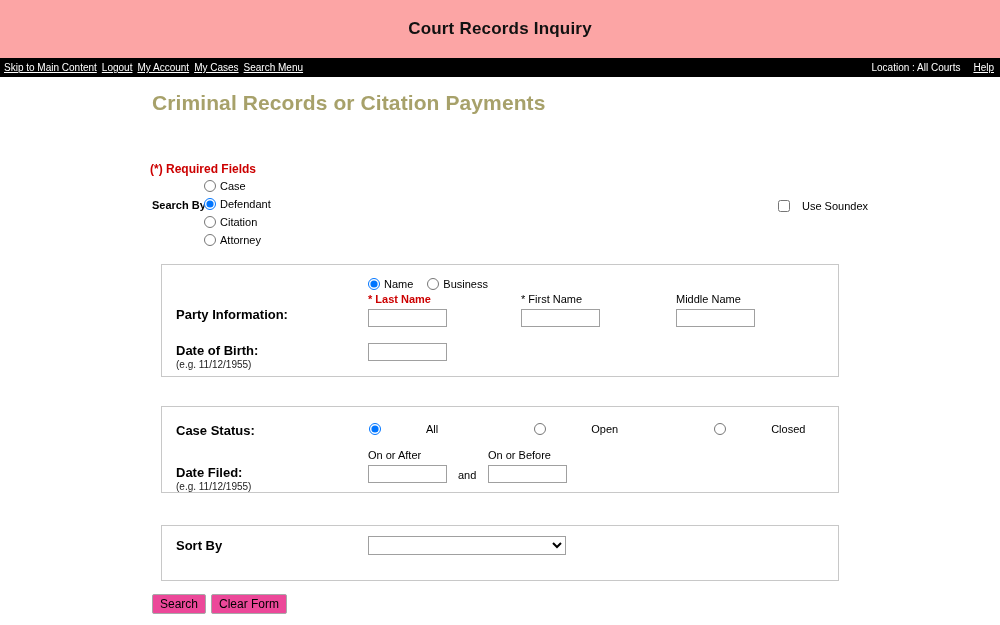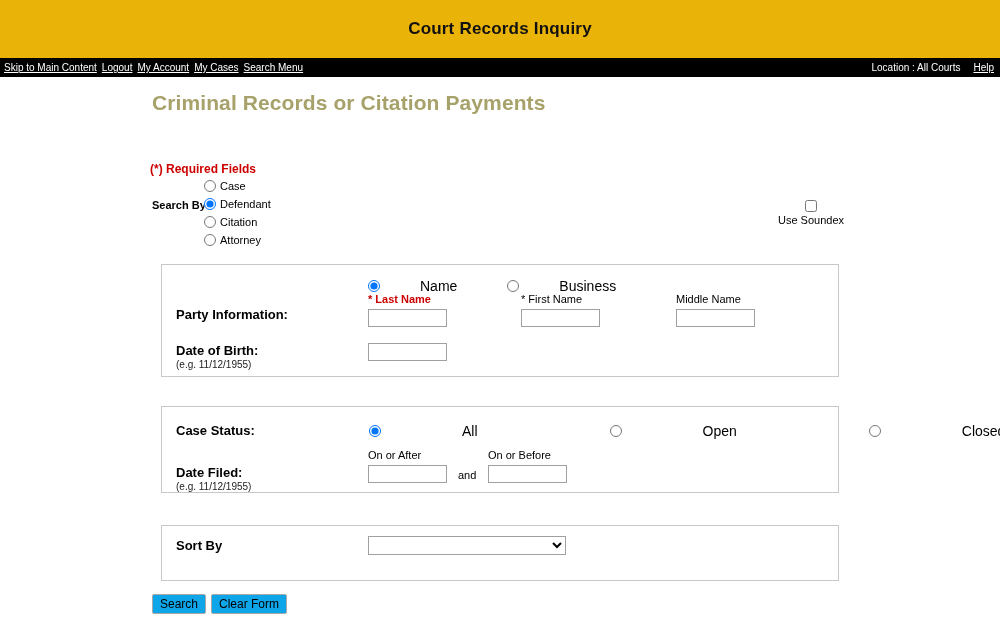--- a/index.html
+++ b/index.html
@@ -13,21 +13,21 @@
     background: #ffffff;
     font-family: "Liberation Sans", sans-serif;
     font-size: 12px;
     color: #000000;
     overflow: hidden;
   }
 
   
   .header-band {
     height: 58px;
-    background: #eab308;
+    background: #fca5a5;
     display: flex;
     align-items: center;
     justify-content: center;
   }
   .header-title {
     font-size: 17px;
     font-weight: bold;
     color: #111111;
     letter-spacing: 0.2px;
   }
@@ -108,22 +108,21 @@
   }
   .radio-line span {
     font-size: 11px;
   }
   .soundex-box {
     position: absolute;
     left: 778px;
     top: 16px;
     display: flex;
     align-items: center;
-    gap: 2px;
-    flex-direction: column;
+    gap: 12px;
   }
   .soundex-box span { font-size: 11px; }
 
   input[type="radio"], input[type="checkbox"] {
     margin: 0;
     width: 12px;
     height: 12px;
     vertical-align: middle;
   }
 
@@ -170,21 +169,21 @@
     font-size: 11px;
     padding: 1px 2px;
   }
 
   .inline-radios {
     position: absolute;
     display: flex;
     align-items: center;
     gap: 4px;
   }
-  .inline-radios span { font-size: 14px; margin-left: 36px; }
+  .inline-radios span { font-size: 11px; }
   .inline-radios .gap { width: 6px; display: inline-block; }
 
   .and-word {
     position: absolute;
     font-size: 11px;
   }
 
   select.sortby {
     position: absolute;
     font-family: "Liberation Sans", sans-serif;
@@ -199,21 +198,21 @@
   
   .button-row {
     margin: 13px 0 0 152px;
     display: flex;
     gap: 5px;
   }
   .btn {
     font-family: "Liberation Sans", sans-serif;
     font-size: 12px;
     padding: 2px 7px;
-    background: #0ea5e9;
+    background: #ec4899;
     border: 1px solid #a8a8a8;
     border-radius: 2px;
     color: #000000;
     cursor: pointer;
   }
 </style>
 </head>
 <body>
 
 <div class="header-band">

